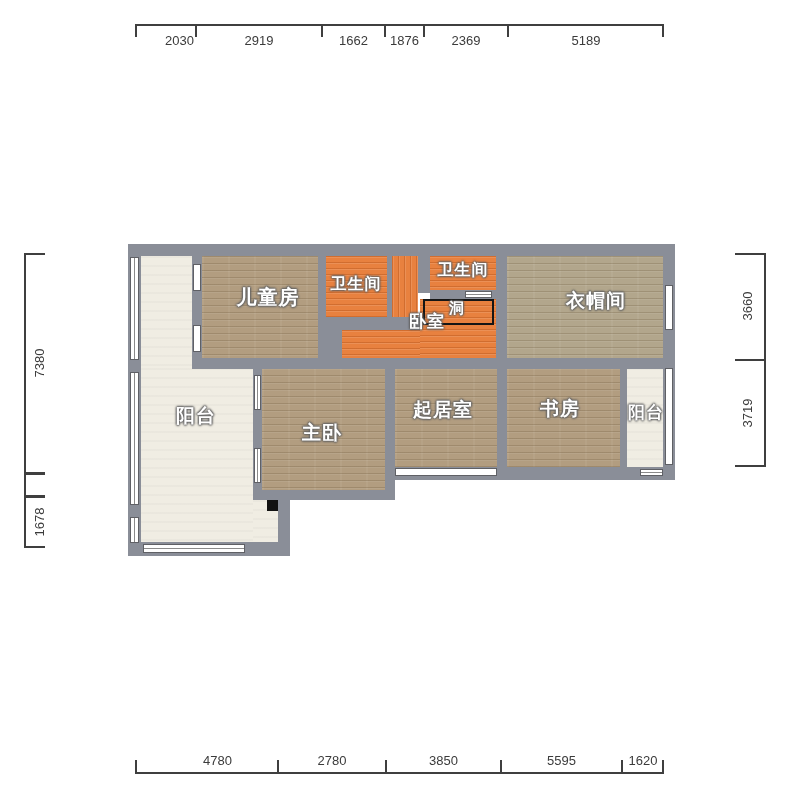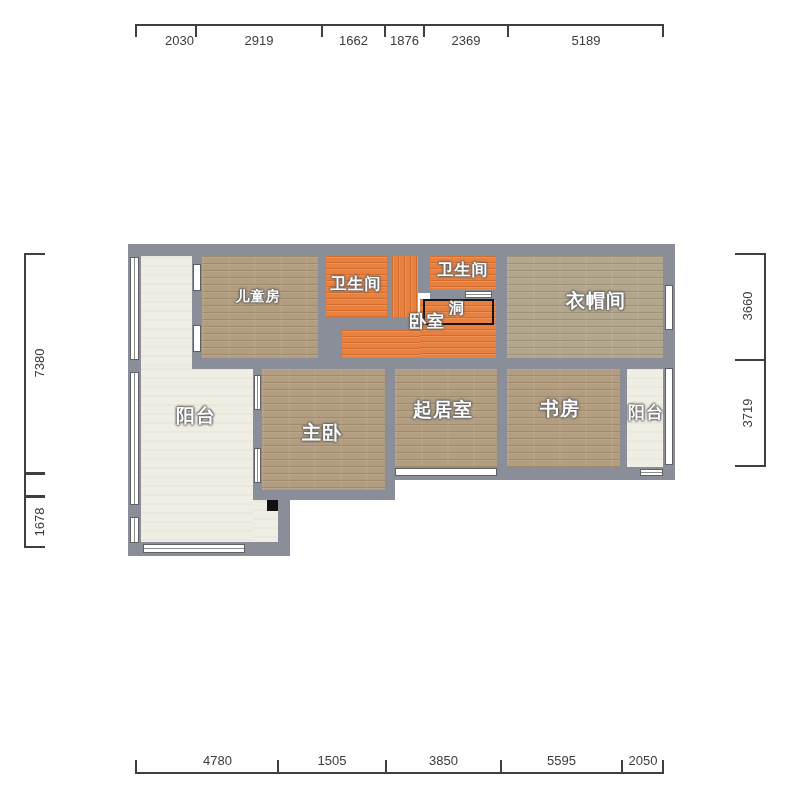--- a/index.html
+++ b/index.html
@@ -82,21 +82,21 @@
   <div class="win win-h" style="left:143px;top:544px;width:102px;height:9px;"></div>
   <div class="win win-h" style="left:395px;top:468px;width:102px;height:8px;"></div>
   <div class="win win-h" style="left:640px;top:469px;width:23px;height:7px;"></div>
   <div class="win win-v" style="left:665px;top:285px;width:8px;height:45px;"></div>
   <div class="win win-v" style="left:665px;top:368px;width:8px;height:97px;"></div>
   <div class="win win-h" style="left:465px;top:291px;width:27px;height:7px;"></div>
 
   <div class="hole-rect" style="left:423px;top:299px;width:71px;height:26px;"></div>
   <div class="column" style="left:267px;top:500px;width:11px;height:11px;"></div>
 
-  <div class="room-label" style="left:258px;top:297px;font-size:14px;">儿童房</div>
+  <div class="room-label" style="left:268px;top:297px;font-size:20px;">儿童房</div>
   <div class="room-label" style="left:356px;top:284px;font-size:16px;">卫生间</div>
   <div class="room-label" style="left:463px;top:270px;font-size:16px;">卫生间</div>
   <div class="room-label" style="left:427px;top:321px;font-size:17px;">卧室</div>
   <div class="room-label" style="left:457px;top:308px;font-size:15px;">洞</div>
   <div class="room-label" style="left:596px;top:301px;font-size:19px;">衣帽间</div>
   <div class="room-label" style="left:196px;top:416px;font-size:19px;">阳台</div>
   <div class="room-label" style="left:322px;top:433px;font-size:19px;">主卧</div>
   <div class="room-label" style="left:443px;top:410px;font-size:19px;">起居室</div>
   <div class="room-label" style="left:560px;top:409px;font-size:19px;">书房</div>
   <div class="room-label" style="left:646px;top:412px;font-size:17px;">阳台</div>
@@ -117,24 +117,24 @@
   <div class="dim-label" style="left:508px;top:33px;width:156px;">5189</div>
 
   <div class="dline" style="left:135px;top:772px;width:529px;height:2px;"></div>
   <div class="tick" style="left:135px;top:760px;width:2px;height:13px;"></div>
   <div class="tick" style="left:277px;top:760px;width:2px;height:13px;"></div>
   <div class="tick" style="left:385px;top:760px;width:2px;height:13px;"></div>
   <div class="tick" style="left:500px;top:760px;width:2px;height:13px;"></div>
   <div class="tick" style="left:621px;top:760px;width:2px;height:13px;"></div>
   <div class="tick" style="left:662px;top:760px;width:2px;height:13px;"></div>
   <div class="dim-label" style="left:146px;top:753px;width:143px;">4780</div>
-  <div class="dim-label" style="left:278px;top:753px;width:108px;">1505</div>
+  <div class="dim-label" style="left:278px;top:753px;width:108px;">2780</div>
   <div class="dim-label" style="left:386px;top:753px;width:115px;">3850</div>
   <div class="dim-label" style="left:501px;top:753px;width:121px;">5595</div>
-  <div class="dim-label" style="left:622px;top:753px;width:42px;">2050</div>
+  <div class="dim-label" style="left:622px;top:753px;width:42px;">1620</div>
 
   <div class="dline" style="left:24px;top:253px;width:2px;height:295px;"></div>
   <div class="tick" style="left:24px;top:253px;width:21px;height:2px;"></div>
   <div class="tick" style="left:24px;top:472px;width:21px;height:3px;"></div>
   <div class="tick" style="left:24px;top:495px;width:21px;height:3px;"></div>
   <div class="tick" style="left:24px;top:546px;width:21px;height:2px;"></div>
   <div class="dim-label rot" style="left:39px;top:363px;">7380</div>
   <div class="dim-label rot" style="left:39px;top:522px;">1678</div>
 
   <div class="dline" style="left:764px;top:253px;width:2px;height:214px;"></div>

